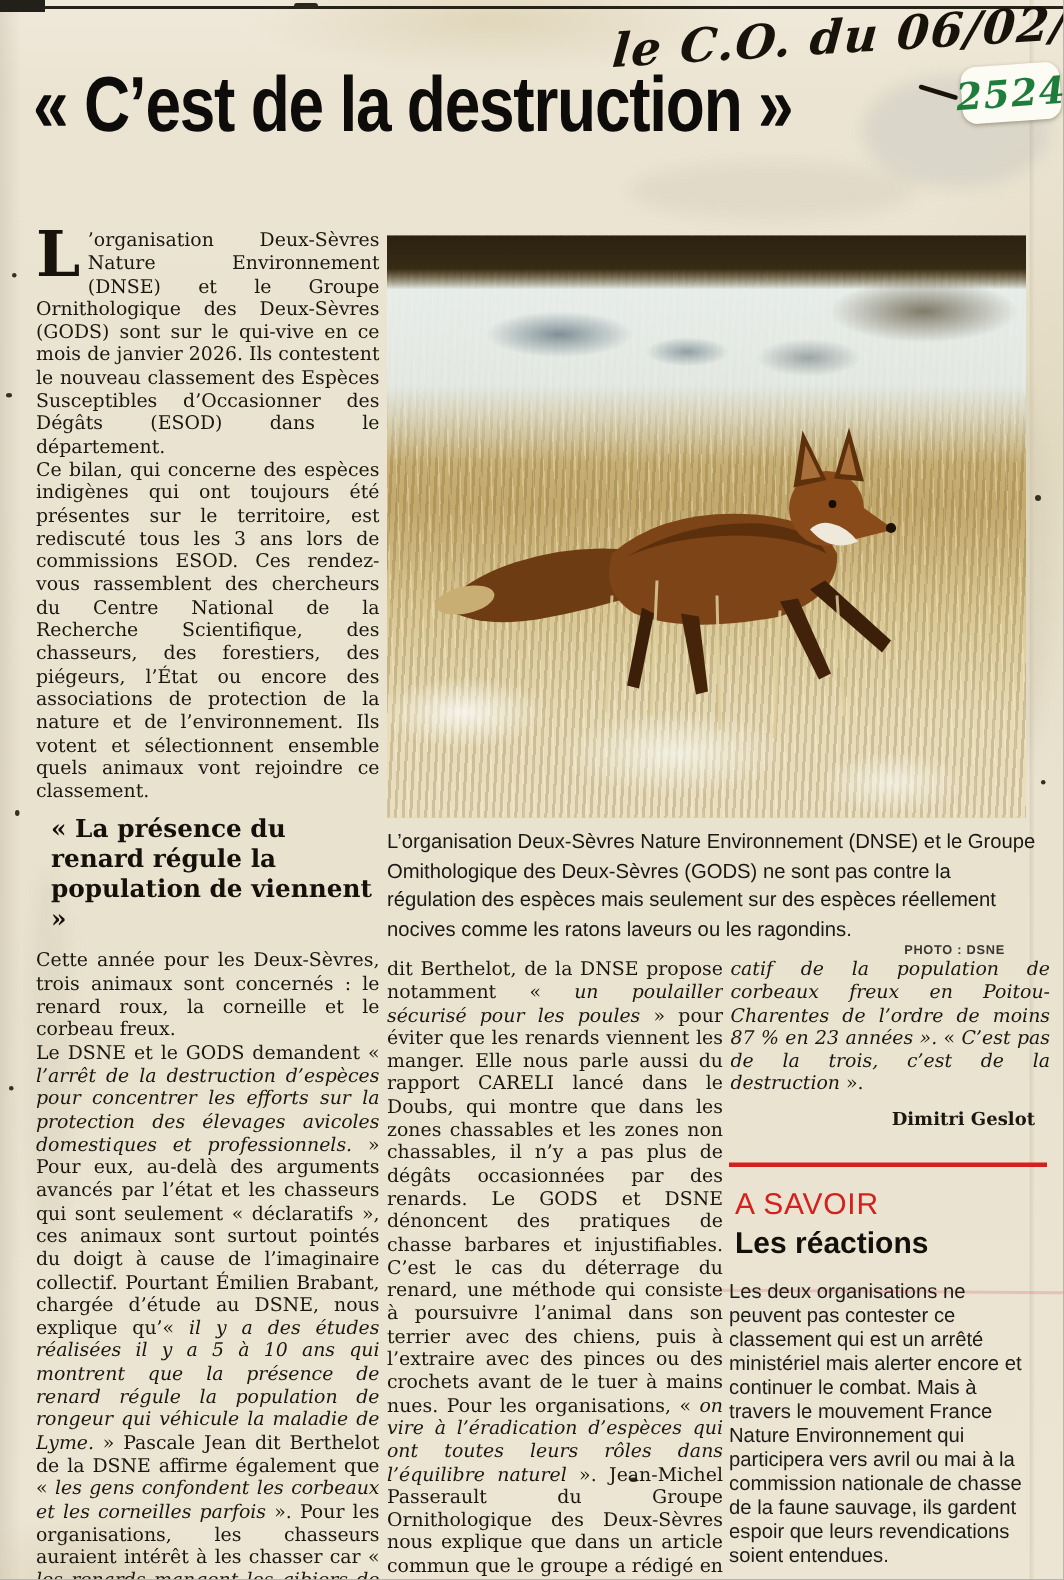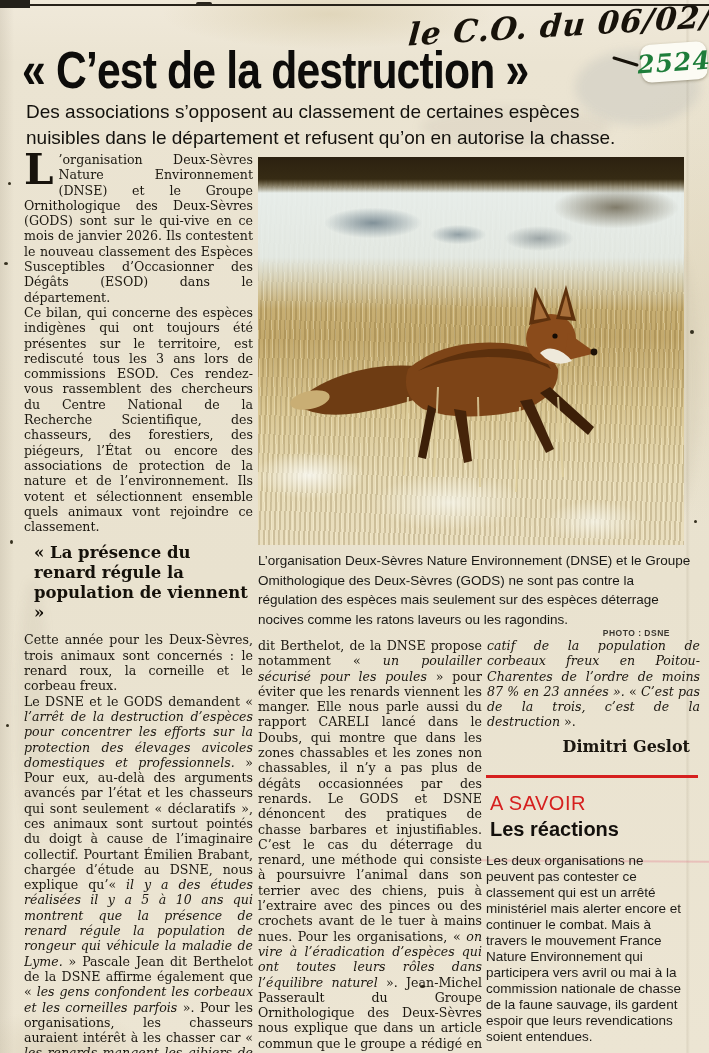--- a/index.html
+++ b/index.html
@@ -54,21 +54,21 @@
   .col p{margin:0;}
   .col-left{left:24px;top:152px;width:229px;height:901px;}
   .col-mid{left:258px;top:638px;width:224px;height:415px;}
   .col-right{left:487px;top:638px;width:213px;height:130px;}
   .dropcap{float:left;font-size:42px;line-height:32px;padding:2px 5px 0 0;font-weight:bold;color:#17130c;}
   .pullquote{
     margin:9px 0 9px 10px !important;text-align:left;
     font-weight:bold;font-size:16.5px;line-height:20px;color:#15110a;
   }
   .it{font-style:italic;}
-  .byline{text-align:right;font-weight:bold;font-size:16px;margin-top:9px !important;padding-right:10px;}
+  .byline{text-align:right;font-weight:bold;font-size:12px;margin-top:9px !important;padding-right:10px;}
   
   .photo{
     position:absolute;left:258px;top:157px;width:426px;height:388px;overflow:hidden;
     background:
       radial-gradient(70px 22px at 27% 17%, rgba(45,70,88,.55), transparent 70%),
       radial-gradient(40px 14px at 47% 20%, rgba(45,70,88,.45), transparent 70%),
       radial-gradient(90px 30px at 84% 13%, rgba(60,48,22,.6), transparent 70%),
       radial-gradient(50px 18px at 66% 21%, rgba(50,65,75,.4), transparent 70%),
       linear-gradient(180deg, #2c2110 0px, #362b14 22px, rgba(53,42,19,0) 36px),
       linear-gradient(180deg, rgba(232,239,238,0) 18px, rgba(233,240,239,.95) 36px, rgba(230,238,237,.9) 100px, rgba(228,236,235,0) 152px),
@@ -117,21 +117,20 @@
   <div class="speck" style="left:420px;top:985px;width:5px;height:3px;"></div>
   <div class="pink-line"></div>
 
   <div class="handwriting">le C.O. du 06/02/26</div>
   <div class="pen-dash"></div>
   <div class="sticker">
     <span>2524</span>
   </div>
 
   <h1 class="headline">« C’est de la destruction »</h1>
-  <p class="standfirst">Des associations s’opposent au classement de certaines espèces nuisibles dans le département et refusent qu’on en autorise la chasse.</p>
 
   <div class="col col-left">
     <p><span class="dropcap">L</span><span>’organisation Deux-Sèvres Nature Environnement (DNSE) et le Groupe Ornithologique des Deux-Sèvres (GODS) sont sur le qui-vive en ce mois de janvier 2026. Ils contestent le nouveau classement des Espèces Susceptibles d’Occasionner des Dégâts (ESOD) dans le département.</span></p>
     <p>Ce bilan, qui concerne des espèces indigènes qui ont toujours été présentes sur le territoire, est rediscuté tous les 3 ans lors de commissions ESOD. Ces rendez-vous rassemblent des chercheurs du Centre National de la Recherche Scientifique, des chasseurs, des forestiers, des piégeurs, l’État ou encore des associations de protection de la nature et de l’environnement. Ils votent et sélectionnent ensemble quels animaux vont rejoindre ce classement.</p>
     <p class="pullquote">« La présence du renard régule la population de viennent »</p>
     <p>Cette année pour les Deux-Sèvres, trois animaux sont concernés : le renard roux, la corneille et le corbeau freux.</p>
     <p><span>Le DSNE et le GODS demandent « </span><span class="it">l’arrêt de la destruction d’espèces pour concentrer les efforts sur la protection des élevages avicoles domestiques et professionnels.</span><span> » Pour eux, au-delà des arguments avancés par l’état et les chasseurs qui sont seulement « déclaratifs », ces animaux sont surtout pointés du doigt à cause de l’imaginaire collectif. Pourtant Émilien Brabant, chargée d’étude au DSNE, nous explique qu’« </span><span class="it">il y a des études réalisées il y a 5 à 10 ans qui montrent que la présence de renard régule la population de rongeur qui véhicule la maladie de Lyme.</span><span> » Pascale Jean dit Berthelot de la DSNE affirme également que « </span><span class="it">les gens confondent les corbeaux et les corneilles parfois</span><span> ». Pour les organisations, les chasseurs auraient intérêt à les chasser car « </span><span class="it">les renards mangent les gibiers de tirs</span></p>
 
   </div>
 
@@ -158,21 +157,21 @@
         <line x1="180" y1="230" x2="176" y2="320"></line>
         <line x1="220" y1="240" x2="222" y2="330"></line>
         <line x1="262" y1="250" x2="258" y2="335"></line>
         <line x1="300" y1="240" x2="305" y2="320"></line>
         <line x1="150" y1="240" x2="146" y2="318"></line>
       </g>
     </svg>
   </div>
 
   <div class="caption">
-    <span>L’organisation Deux-Sèvres Nature Environnement (DNSE) et le Groupe Omithologique des Deux-Sèvres (GODS) ne sont pas contre la régulation des espèces mais seulement sur des espèces déterrage nocives comme les ratons laveurs ou les ragondins.</span>
+    <span>L’organisation Deux-Sèvres Nature Environnement (DNSE) et le Groupe Omithologique des Deux-Sèvres (GODS) ne sont pas contre la régulation des espèces mais seulement sur des espèces réellement nocives comme les ratons laveurs ou les ragondins.</span>
     <span class="credit">Photo : DSNE</span>
   </div>
 
   <div class="col col-mid">
     <p><span>dit Berthelot, de la DNSE propose notamment « </span><span class="it">un poulailler sécurisé pour les poules</span><span> » pour éviter que les renards viennent les manger. Elle nous parle aussi du rapport CARELI lancé dans le Doubs, qui montre que dans les zones chassables et les zones non chassables, il n’y a pas plus de dégâts occasionnées par des renards. Le GODS et DSNE dénoncent des pratiques de chasse barbares et injustifiables. C’est le cas du déterrage du renard, une méthode qui consiste à poursuivre l’animal dans son terrier avec des chiens, puis à l’extraire avec des pinces ou des crochets avant de le tuer à mains nues. Pour les organisations, « </span><span class="it">on vire à l’éradication d’espèces qui ont toutes leurs rôles dans l’équilibre naturel</span><span> ». Jean-Michel Passerault du Groupe Ornithologique des Deux-Sèvres nous explique que dans un article commun que le groupe a rédigé en janvier avec la Ligue pour la protection des Oiseaux et le DSNE, ils ont remarqué « </span></p>
   </div>
 
   <div class="col col-right">
     <p><span class="it">catif de la population de corbeaux freux en Poitou-Charentes de l’ordre de moins 87 % en 23 années ».</span><span> « </span><span class="it">C’est pas de la trois, c’est de la destruction</span><span> ».</span></p>
     <p class="byline">Dimitri Geslot</p>

